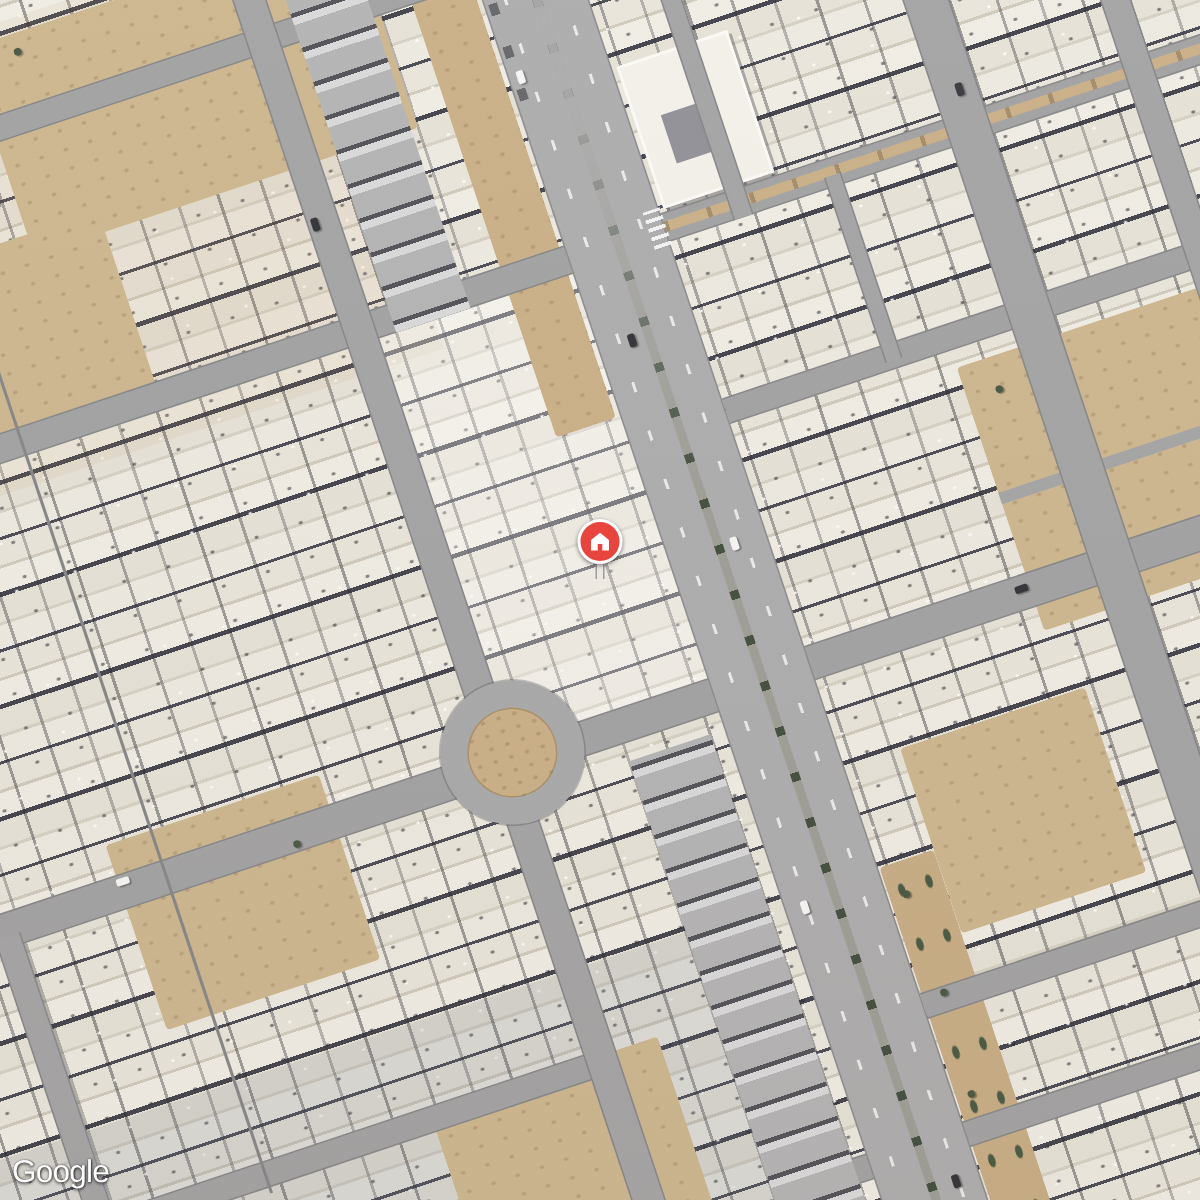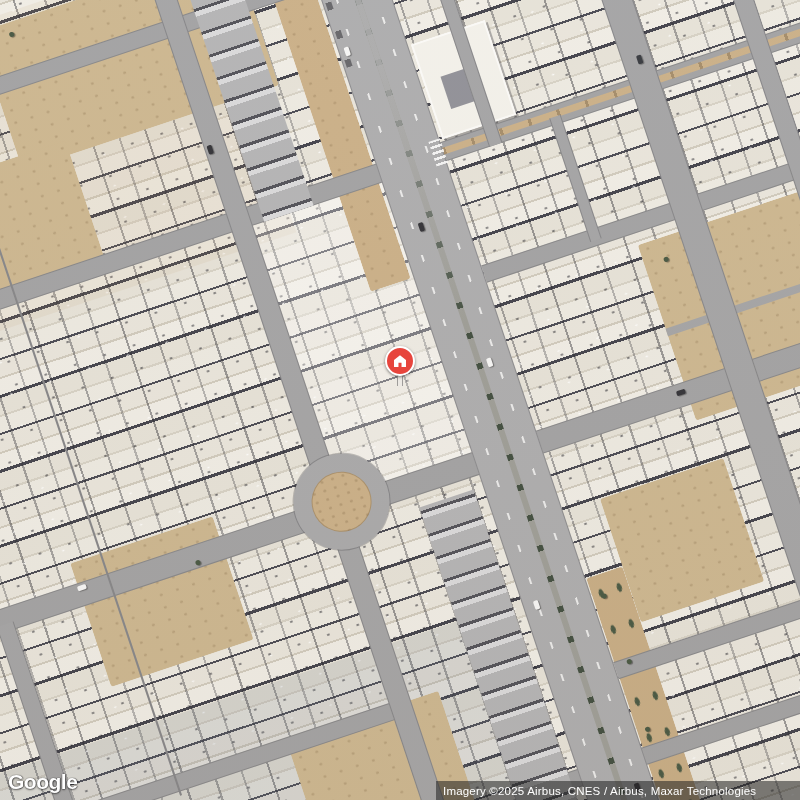--- a/index.html
+++ b/index.html
@@ -64,21 +64,21 @@
   .divider{position:absolute;background:#a2a2a4;}
   
   .photo-tint{position:absolute;inset:0;pointer-events:none;
     background:linear-gradient(180deg, rgba(255,246,226,.05), rgba(180,160,130,.08));}
   .marker{position:absolute;left:385px;top:346px;width:30px;height:42px;}
   .marker-stem{position:absolute;left:12px;top:28px;width:6px;height:12px;background:#ece9e4;
     border-left:1px solid rgba(80,80,80,.5);border-right:1px solid rgba(80,80,80,.5);box-sizing:border-box;}
   .marker-circle{position:absolute;left:0;top:0;width:30px;height:30px;border-radius:50%;
     background:#E7453D;border:2px solid #fff;box-sizing:border-box;
     box-shadow:0 1px 3px rgba(0,0,0,.5);display:flex;align-items:center;justify-content:center;}
-  .g-logo{position:absolute;left:8px;bottom:6px;color:#fff;font-size:21px;font-weight:bold;
+  .g-logo{position:absolute;left:8px;bottom:6px;color:#fff;font-size:21px;font-weight:normal;
     letter-spacing:-.5px;
     text-shadow:0 1px 2px rgba(0,0,0,.5), 0 0 1px rgba(0,0,0,.6), 1px 0 1px rgba(0,0,0,.35);}
   .attribution{position:absolute;right:0;bottom:0;height:19px;width:364px;box-sizing:border-box;
     background:rgba(32,32,32,.55);color:#fff;font-size:11.5px;letter-spacing:.2px;
     display:flex;align-items:center;padding:0 4px 0 7px;white-space:nowrap;}
 </style>
 </head>
 <body>
 
 <div class="viewport">
@@ -168,17 +168,14 @@
     <div class="marker-circle">
       <span>
         <svg width="16" height="16" viewBox="0 0 24 24" style="display:block">
           <path fill="#fff" d="M12 3.2 L21 10.4 V21 H14.3 V14.6 H9.7 V21 H3 V10.4 Z"></path>
         </svg>
       </span>
     </div>
   </div>
 
   <div class="g-logo">Google</div>
-  <div class="attribution">
-    <span>Imagery ©2025 Airbus, CNES / Airbus, Maxar Technologies</span>
-  </div>
 
 </div>
 
 </body></html>

